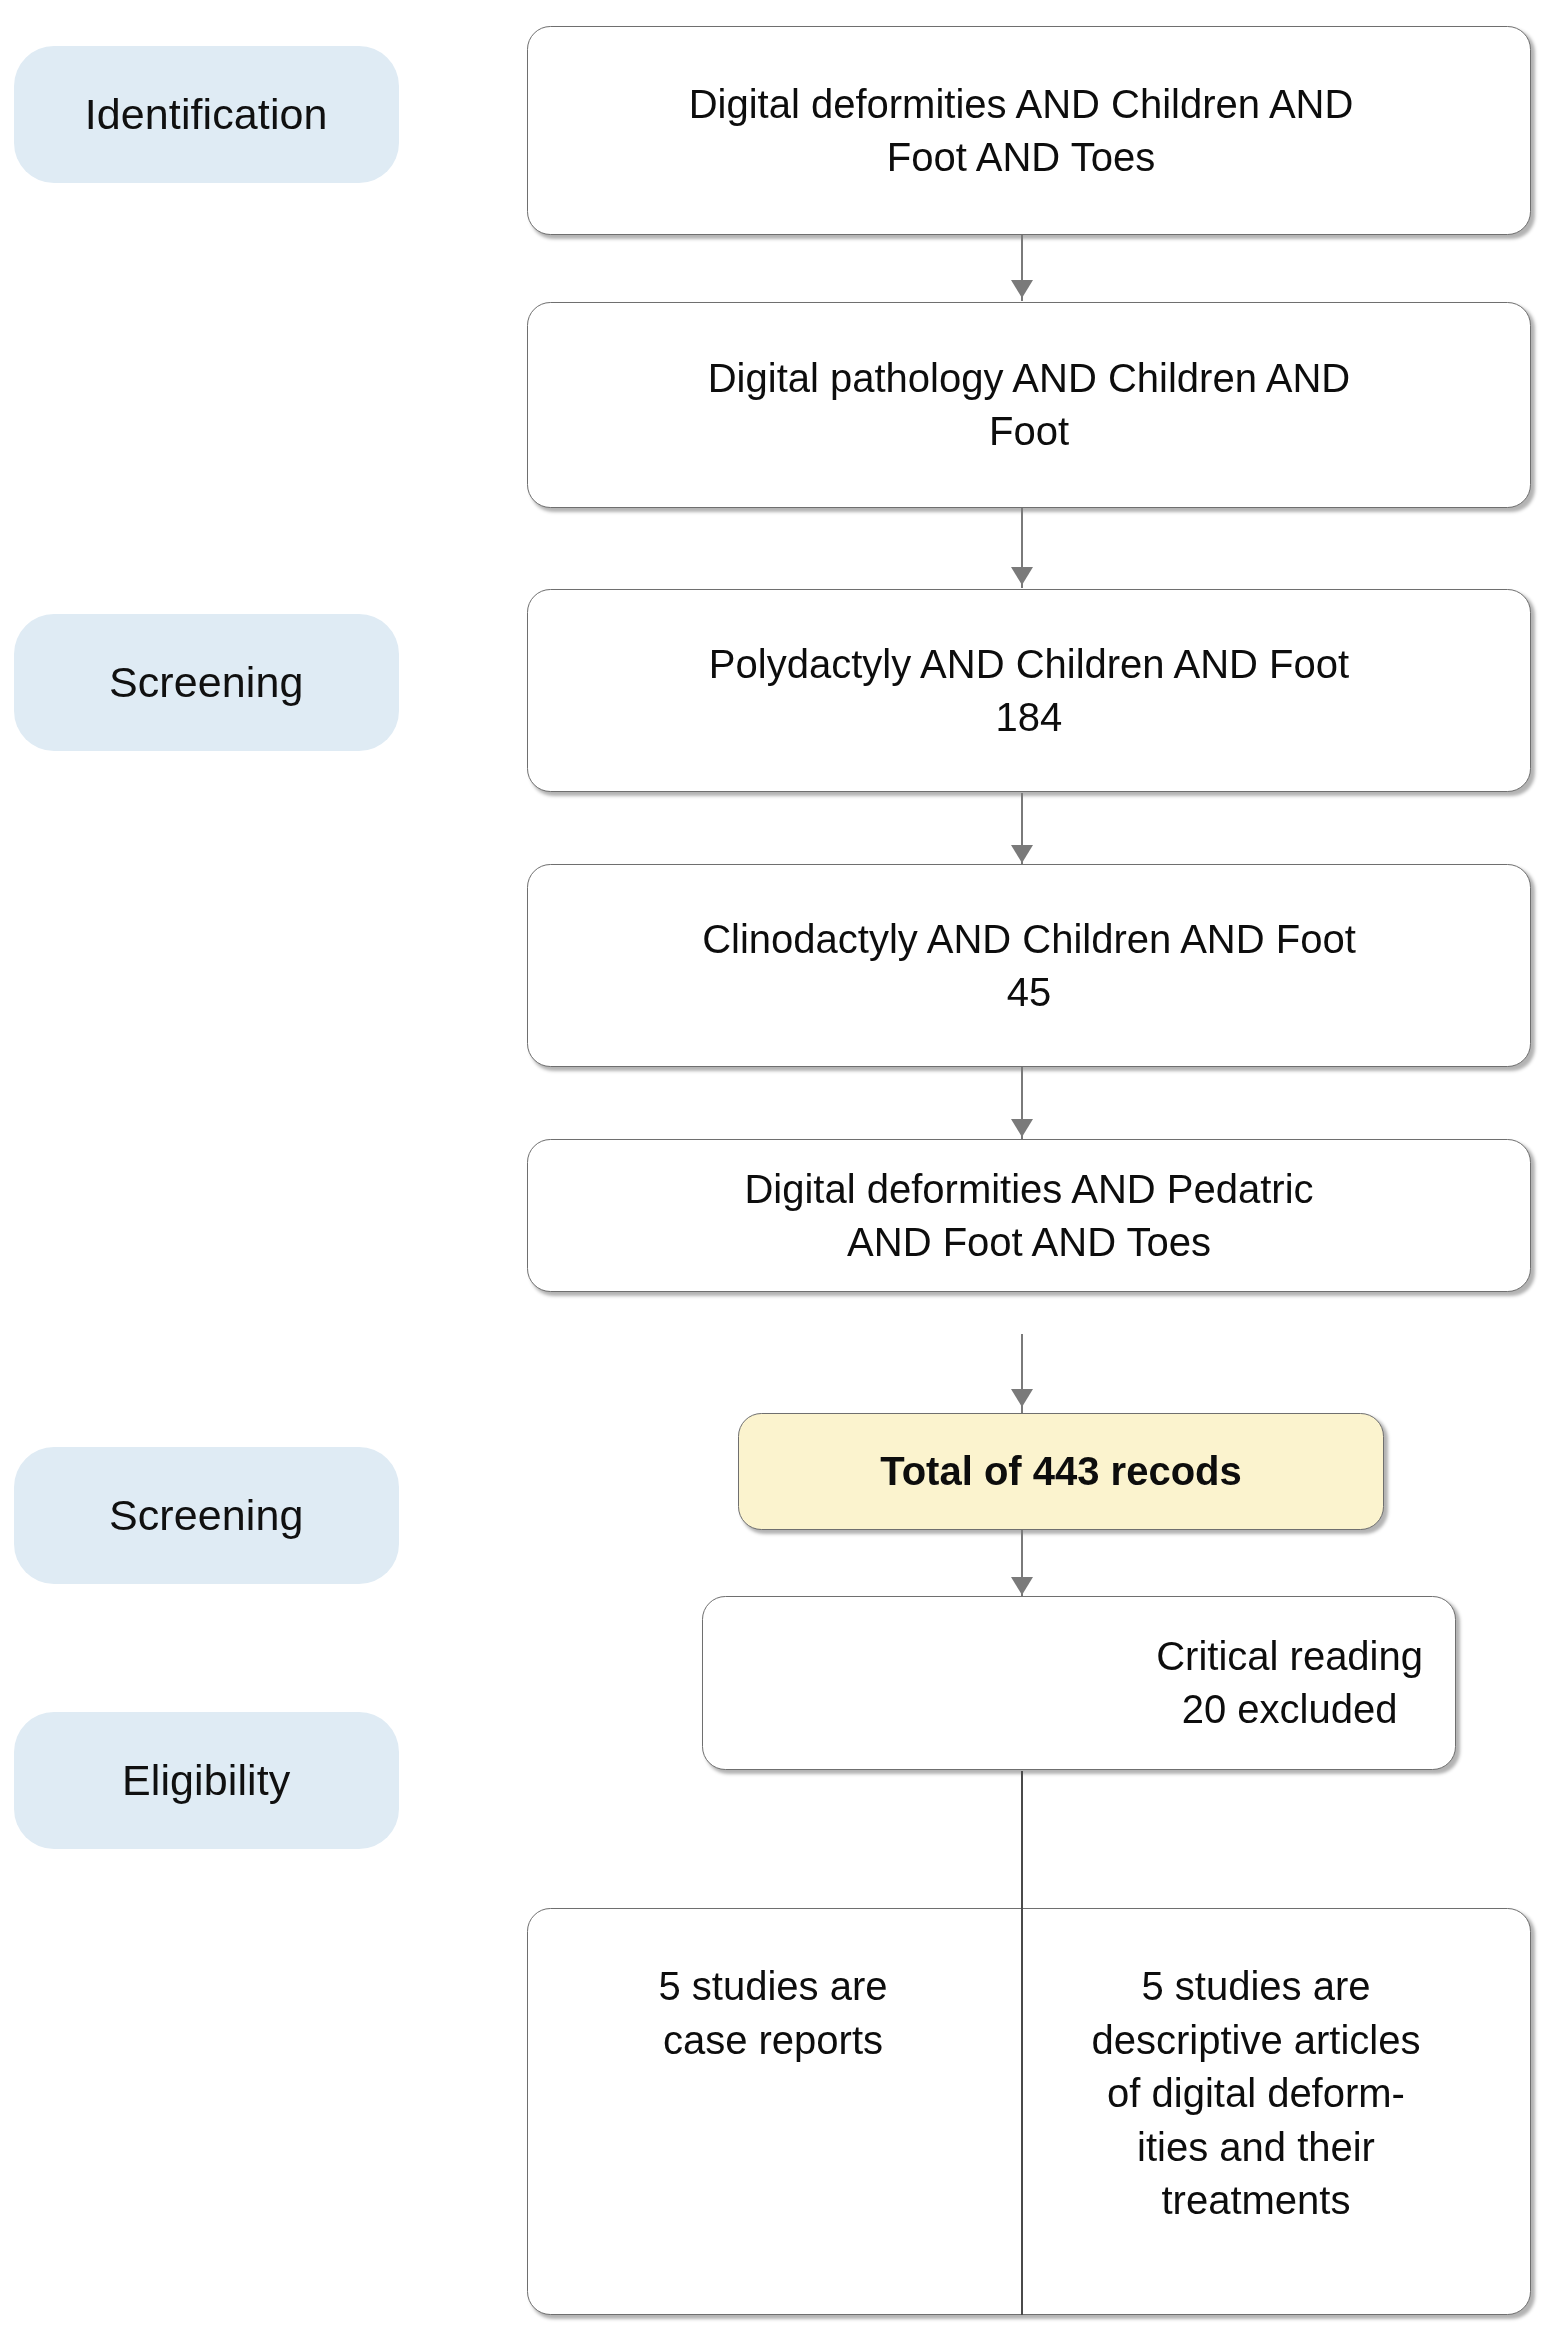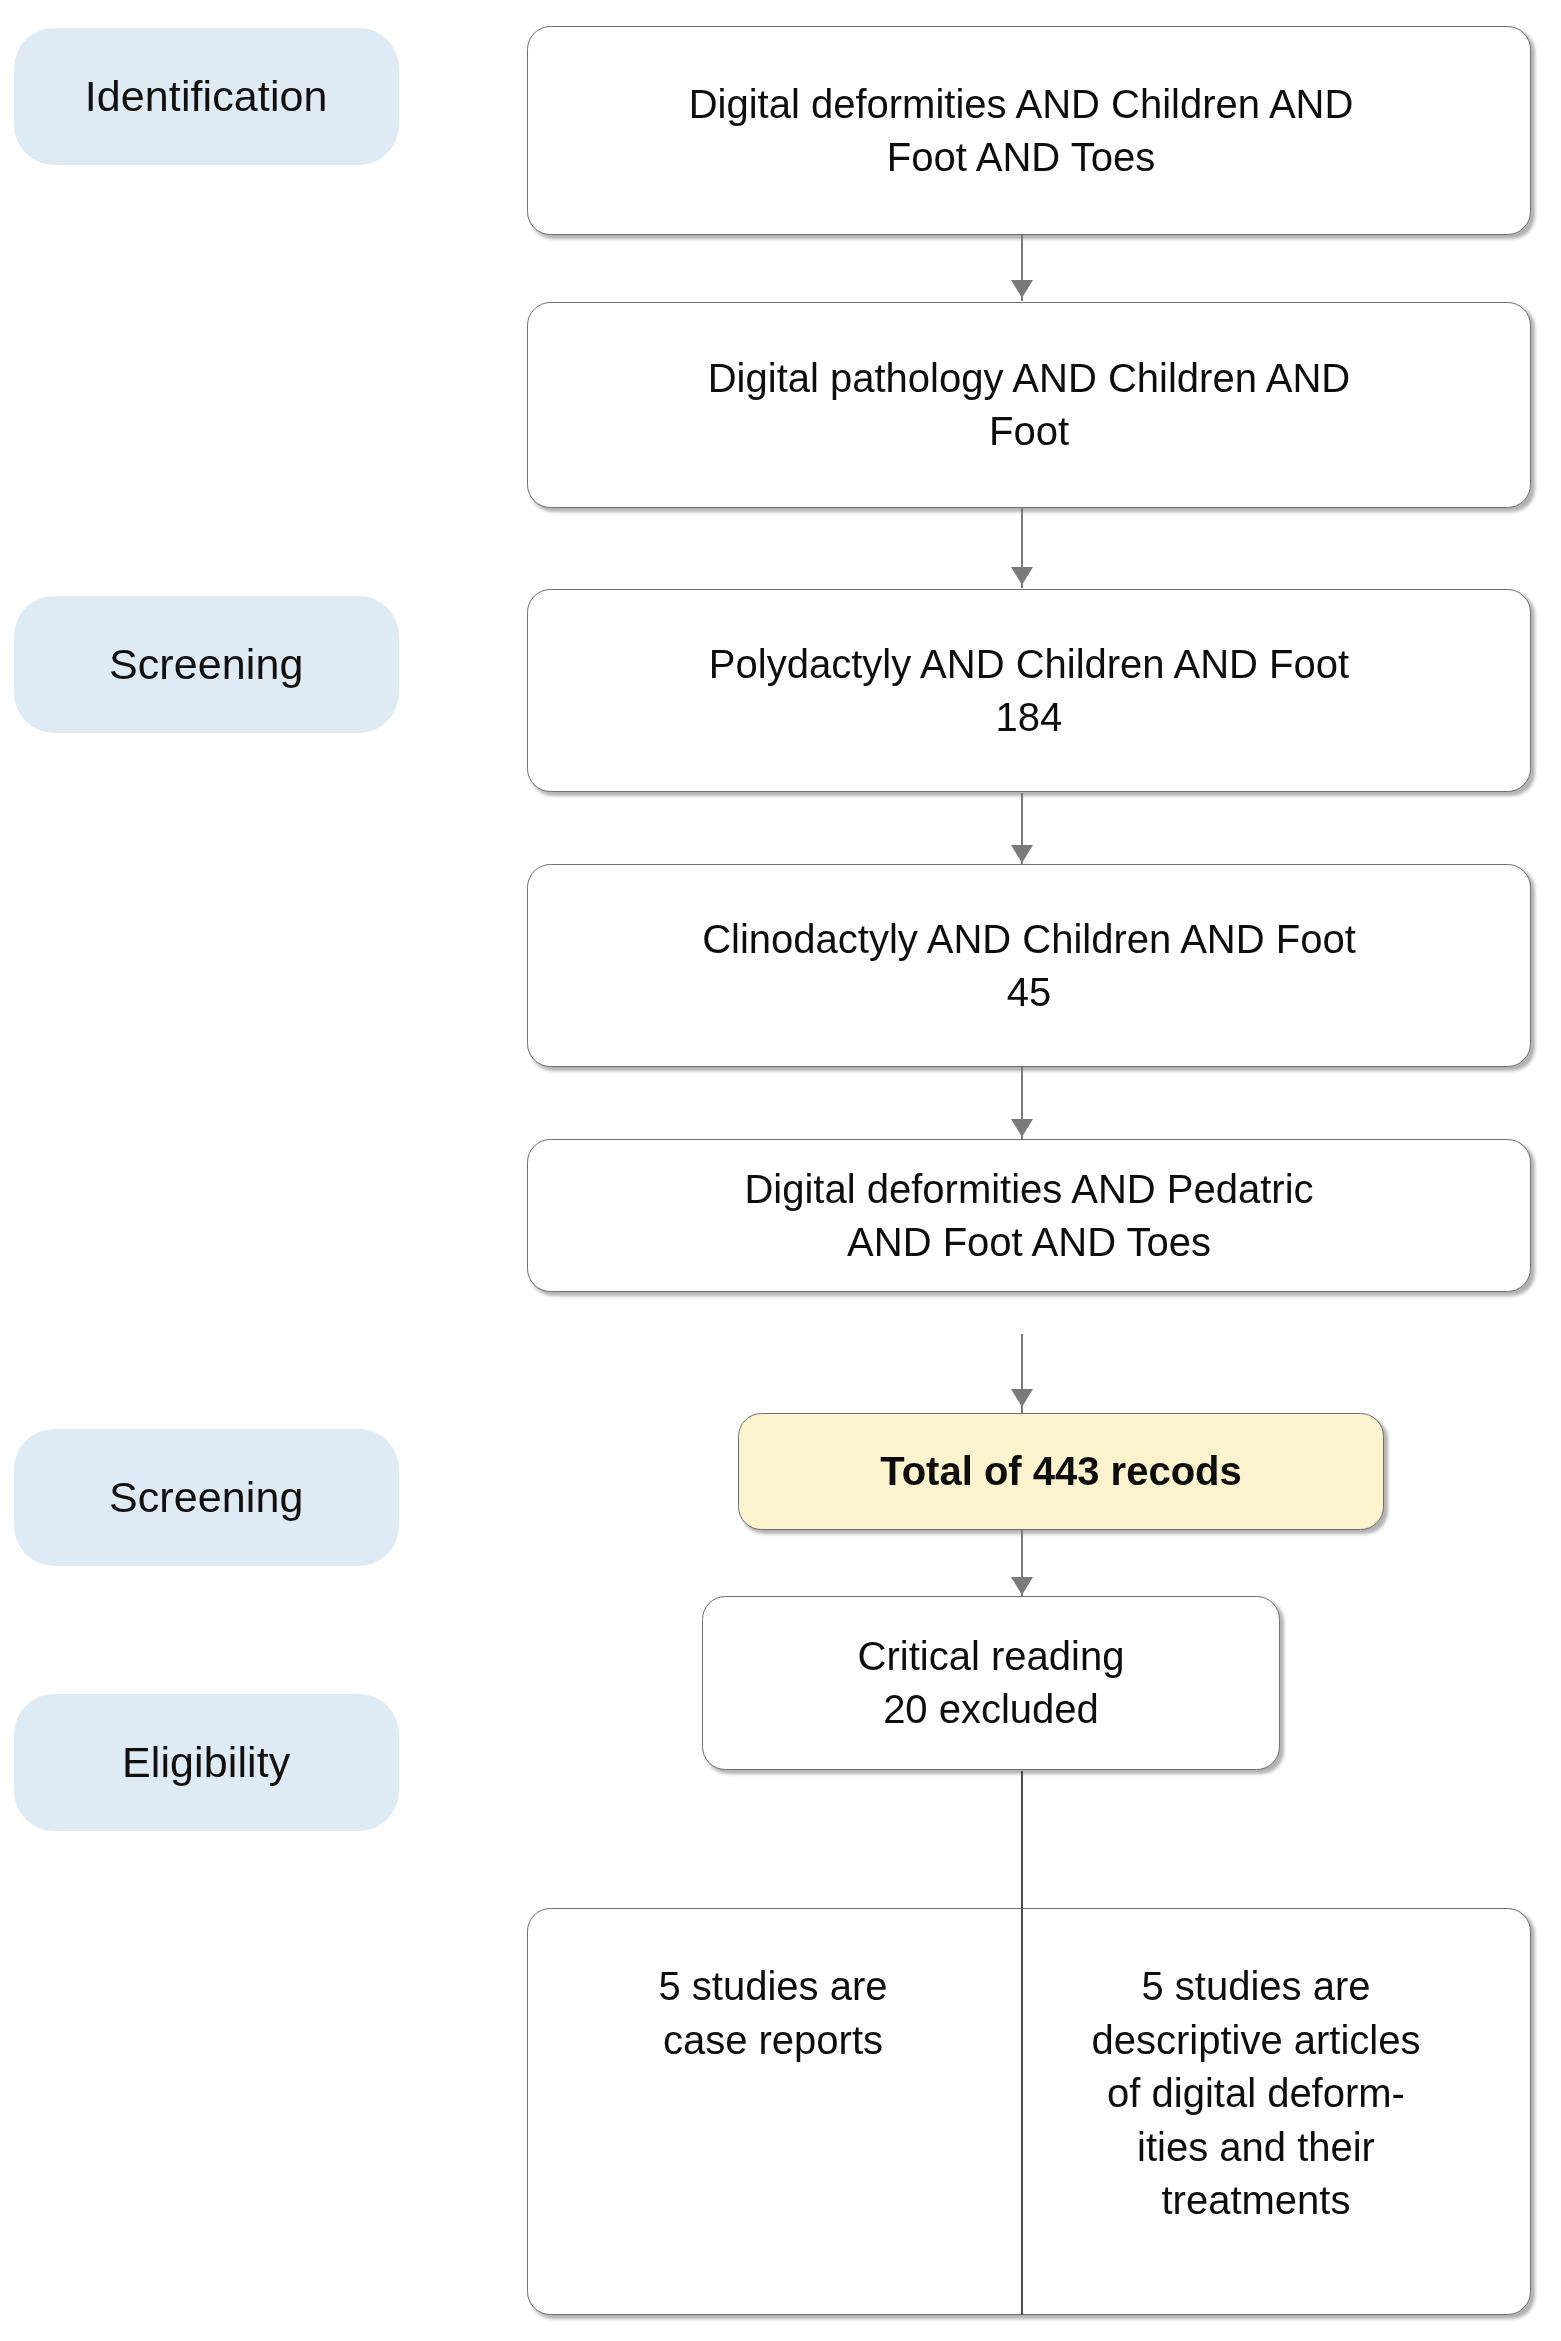--- a/index.html
+++ b/index.html
@@ -30,20 +30,21 @@
     display: flex;
     align-items: center;
     justify-content: center;
     color: #101010;
     font-size: 43px;
     font-weight: 400;
     letter-spacing: 0.1px;
     text-align: left;
     box-sizing: border-box;
     padding: 0 9.6px;
+    margin-top: 18px;
   }
 
   
   .node {
     position: absolute;
     background: #ffffff;
     border: 1.7px solid #6f6f6f;
     border-radius: 23.4px;
     box-shadow: 3.4px 3.4px 3.4px rgba(0,0,0,0.30);
     box-sizing: border-box;
@@ -173,21 +174,21 @@
   <div class="conn" style="left:1021px; top:1334px; height:81px;"></div>
   <div class="arrowhead" style="left:1011px; top:1389px;"></div>
 
   <div class="node highlight" style="left:702px; top:1413px; width:646px; height:117px; font-weight:600;">
     <span class="txt">Total of 443 recods</span>
   </div>
 
   <div class="conn" style="left:1021px; top:1530px; height:67px;"></div>
   <div class="arrowhead" style="left:1011px; top:1577px;"></div>
 
-  <div class="node" style="left:702px; top:1596px; width:578px; height:174px;">
+  <div class="node" style="left:702px; top:1596px; width:754px; height:174px;justify-content:flex-end;">
     <span class="txt">
       <span>Critical reading</span><br>
       <span>20 excluded</span>
     </span>
   </div>
 
   <div class="conn" style="left:1021px; top:1771px; height:140px; background:#4a4a4a;"></div>
 
   <div class="node split" style="left:527px; top:1908px; width:1004px; height:407px;">
     <div class="split-col left">

